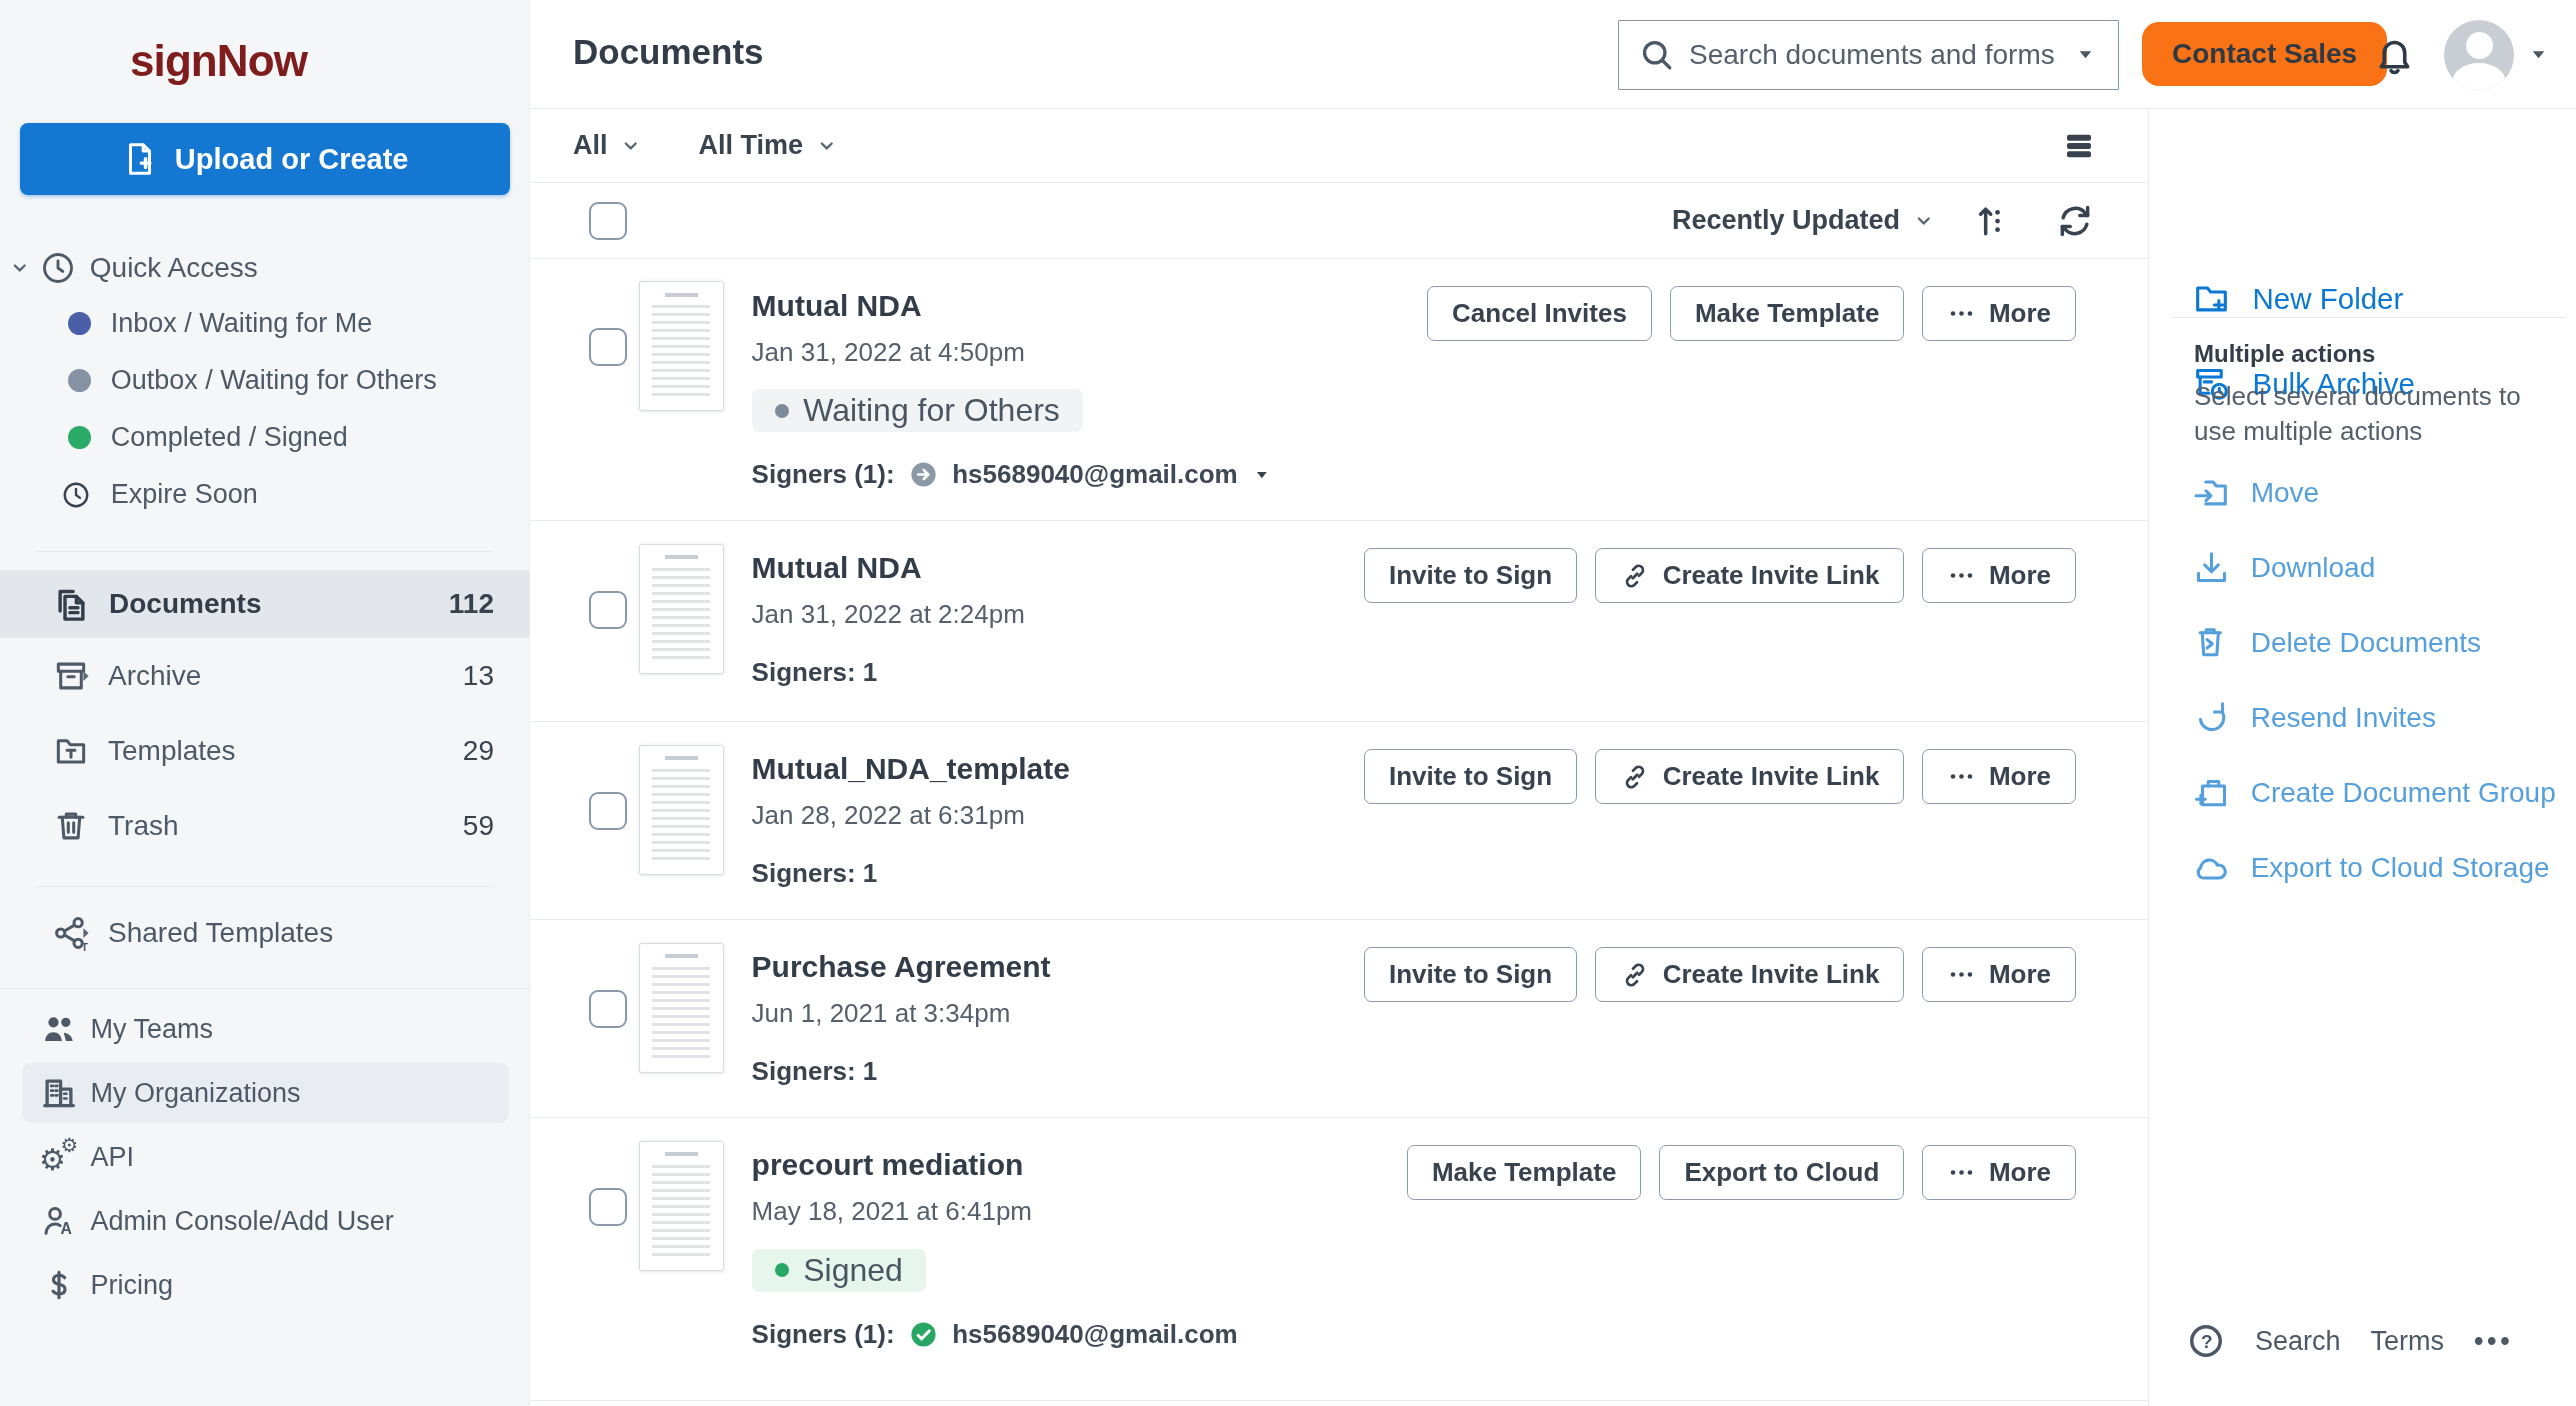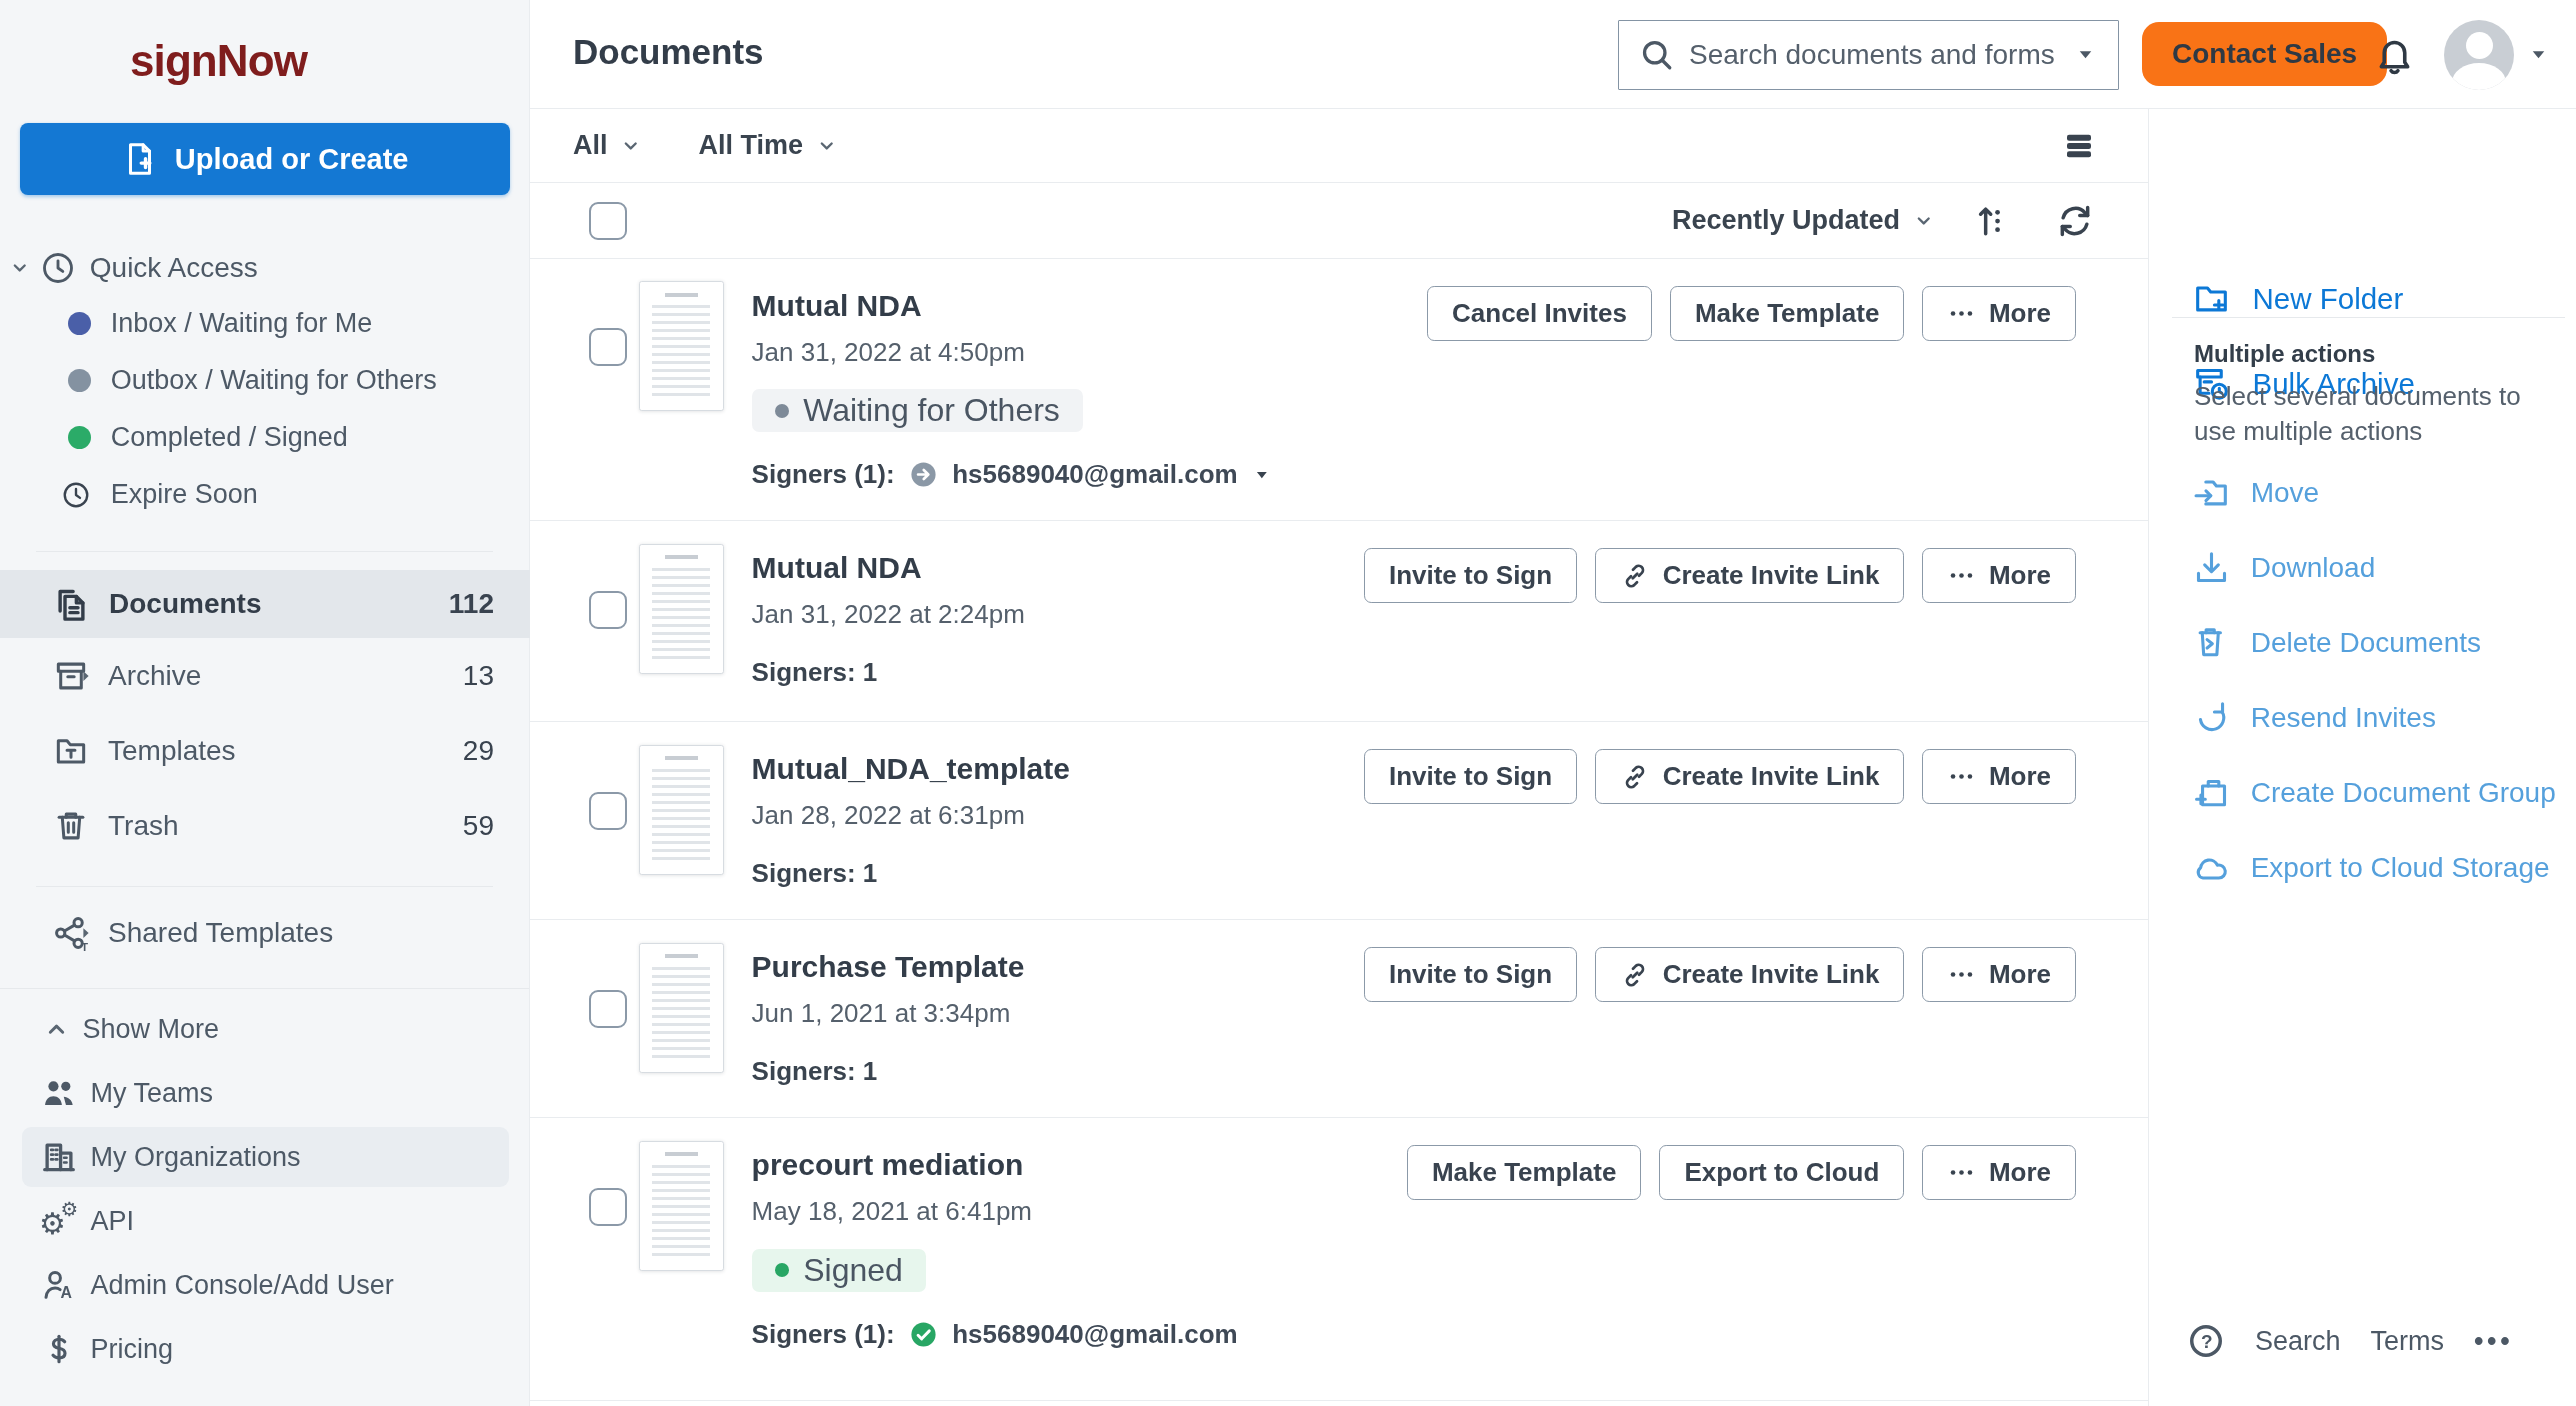--- a/index.html
+++ b/index.html
@@ -252,28 +252,20 @@
               <circle cx="16.5" cy="18.5" r="2.6"></circle>
               <path d="M7.9 10.7l6.3-3.7M7.9 13.3l6.3 3.7"></path>
               <text x="18.5" y="23.5" font-size="7" fill="#4d5966" stroke="none" font-weight="bold">T</text>
             </svg>
           </span>
           <span class="lbl">Shared Templates</span>
         </div>
       </div>
     <div class="sb-div" style="top:988px; left:0; right:0"></div>
     <div class="bottom-list" id="bottom-items">
-        <div class="b-row showmore">
-          <span class="icn">
-            <svg width="27" height="27" viewBox="0 0 24 24" fill="none" stroke="currentColor" stroke-width="1.9" stroke-linecap="round" stroke-linejoin="round" style="color:#5a6672">
-              <path d="M6.5 14.5L12 9l5.5 5.5" stroke-width="2.6"></path>
-            </svg>
-          </span>
-          <span class="lbl">Show More</span>
-        </div>
         <div class="b-row">
           <span class="icn">
             <svg width="38" height="38" viewBox="0 0 24 24" fill="none" stroke="currentColor" stroke-width="1.9" stroke-linecap="round" stroke-linejoin="round" style="color:#4d5966">
               <circle cx="8.5" cy="7.8" r="3.2" fill="#4d5966" stroke="none"></circle>
               <path d="M3.2 19.5c.3-3.4 2.5-5.4 5.3-5.4s5 2 5.3 5.4z" fill="#4d5966" stroke="none"></path>
               <circle cx="16.3" cy="7.8" r="2.9" fill="#4d5966" stroke="none"></circle>
               <path d="M15 14.3c2.8.2 5.3 2.1 5.6 5.2h-4.2" fill="#4d5966" stroke="none"></path>
             </svg>
           </span>
           <span class="lbl">My Teams</span>
@@ -527,21 +519,21 @@
                 </svg>
               </span>
               <span>More</span>
             </button>
           </div>
         </div>
         <div class="doc-row" style="min-height: 184px;">
           <span class="checkbox"></span>
           <div class="thumb"></div>
           <div class="doc-body">
-            <div class="doc-title">Purchase Template</div>
+            <div class="doc-title">Purchase Agreement</div>
             <div class="doc-date">Jun 1, 2021 at 3:34pm</div>
             <div class="signers">
               <span>Signers: 1</span>
             </div>
           </div>
           <div class="row-actions">
             <button class="btn">
               <span>Invite to Sign</span>
             </button>
             <button class="btn">

